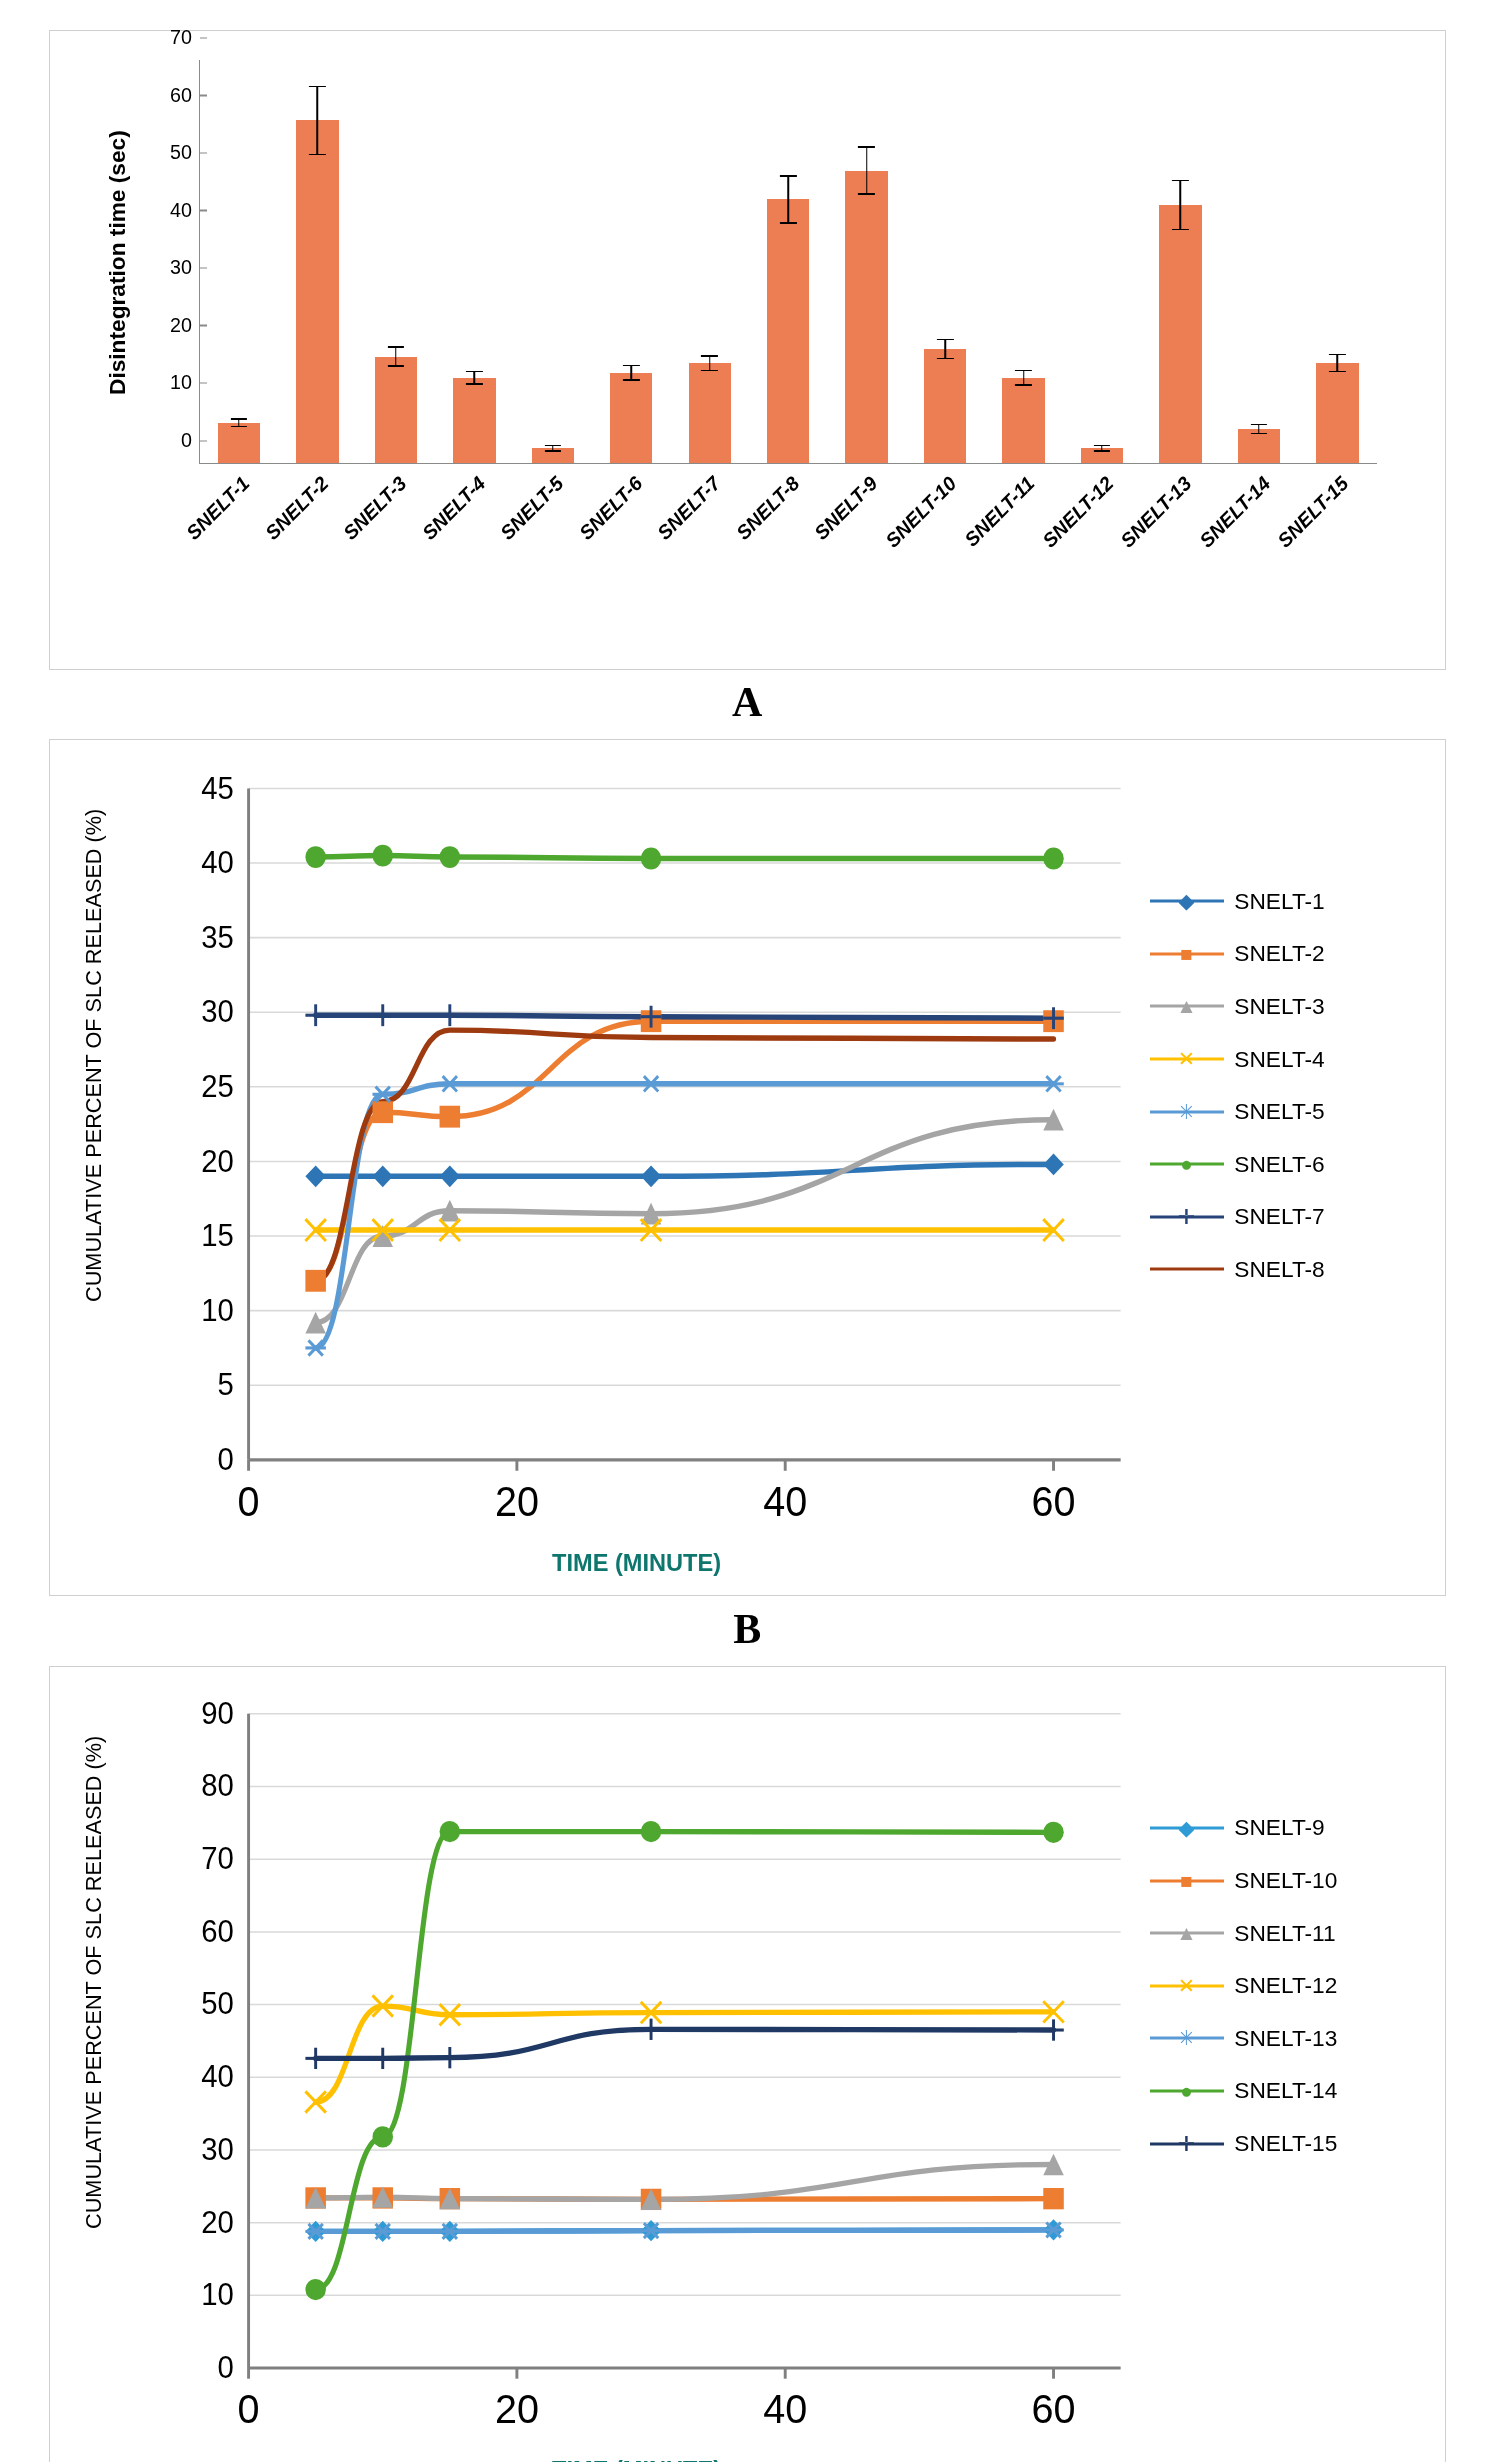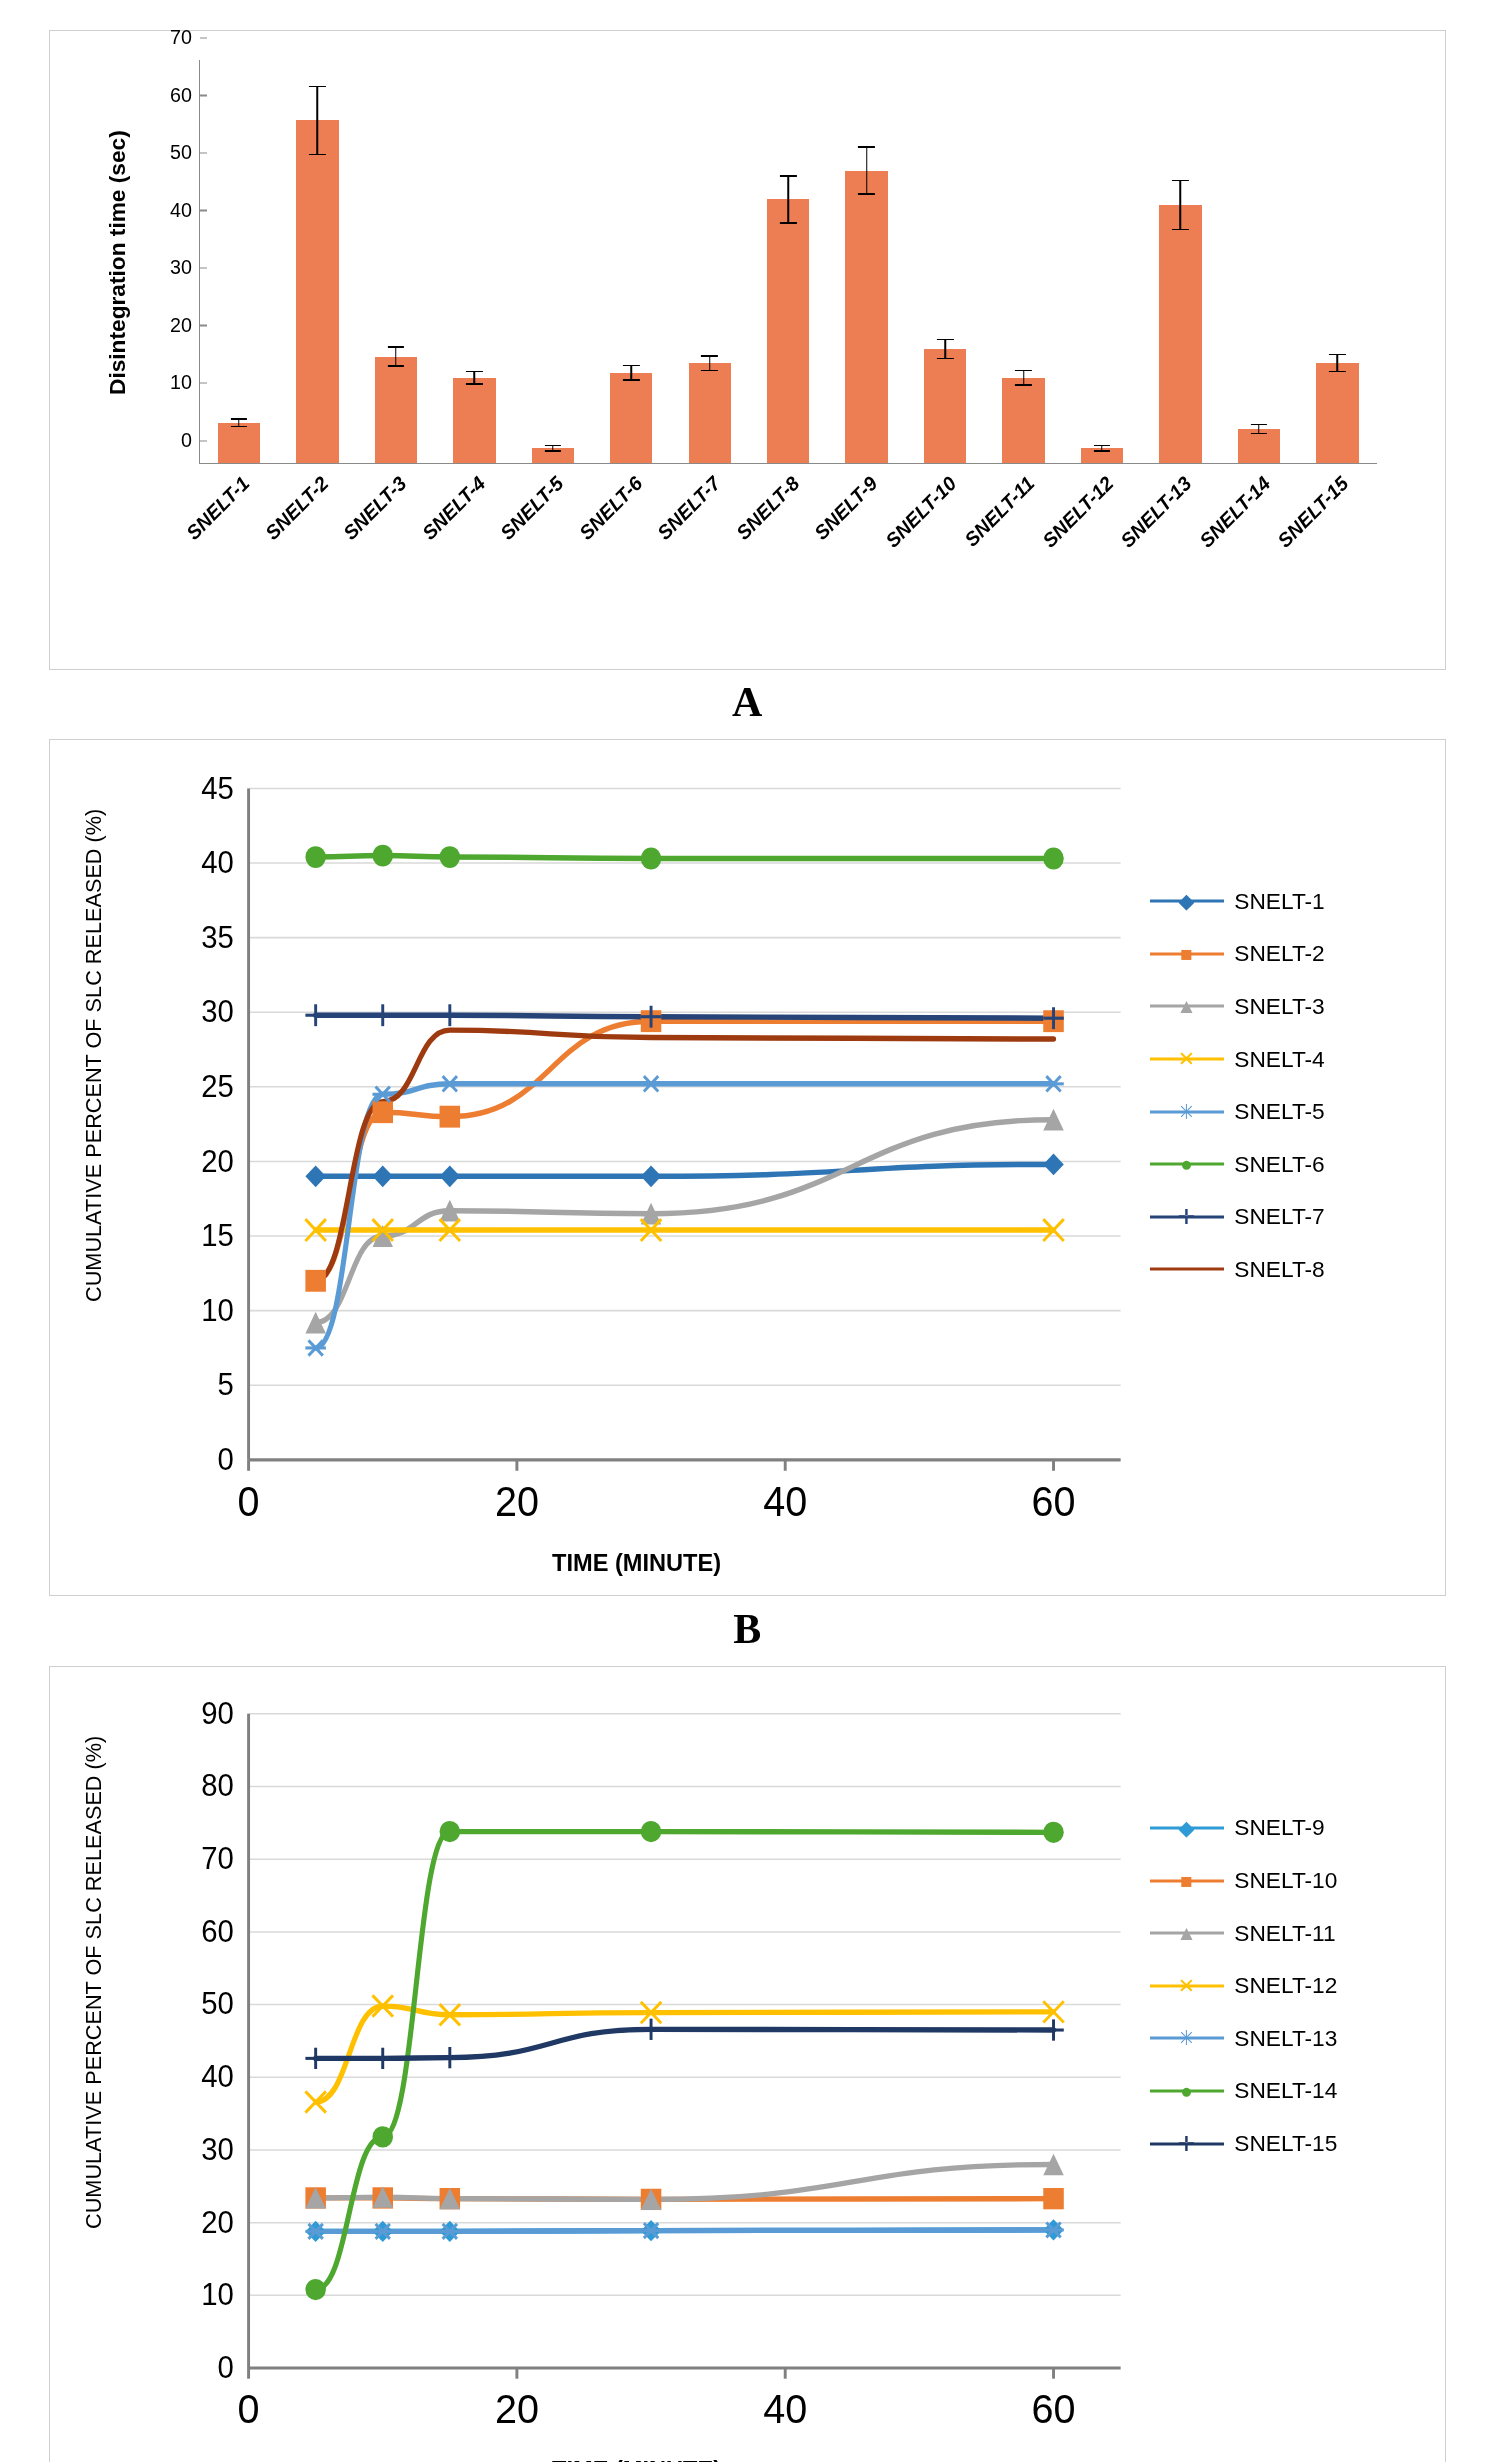--- a/index.html
+++ b/index.html
@@ -186,21 +186,21 @@
     display: flex;
     flex-direction: column;
     min-width: 0;
   }
   .svgbox { flex: 1; min-height: 0; }
   .svgbox svg { width: 100%; height: 100%; display: block; }
   .xlabel-line {
     text-align: center;
     font-size: 23.6px;
     font-weight: bold;
-    color: #000000;
+    color: #0f766e;
     padding-top: 4.9px;
     padding-bottom: 3px;
   }
   .legend {
     width: 276px;
     padding-top: 123px;
     display: flex;
     flex-direction: column;
     gap: 25.6px;
   }

